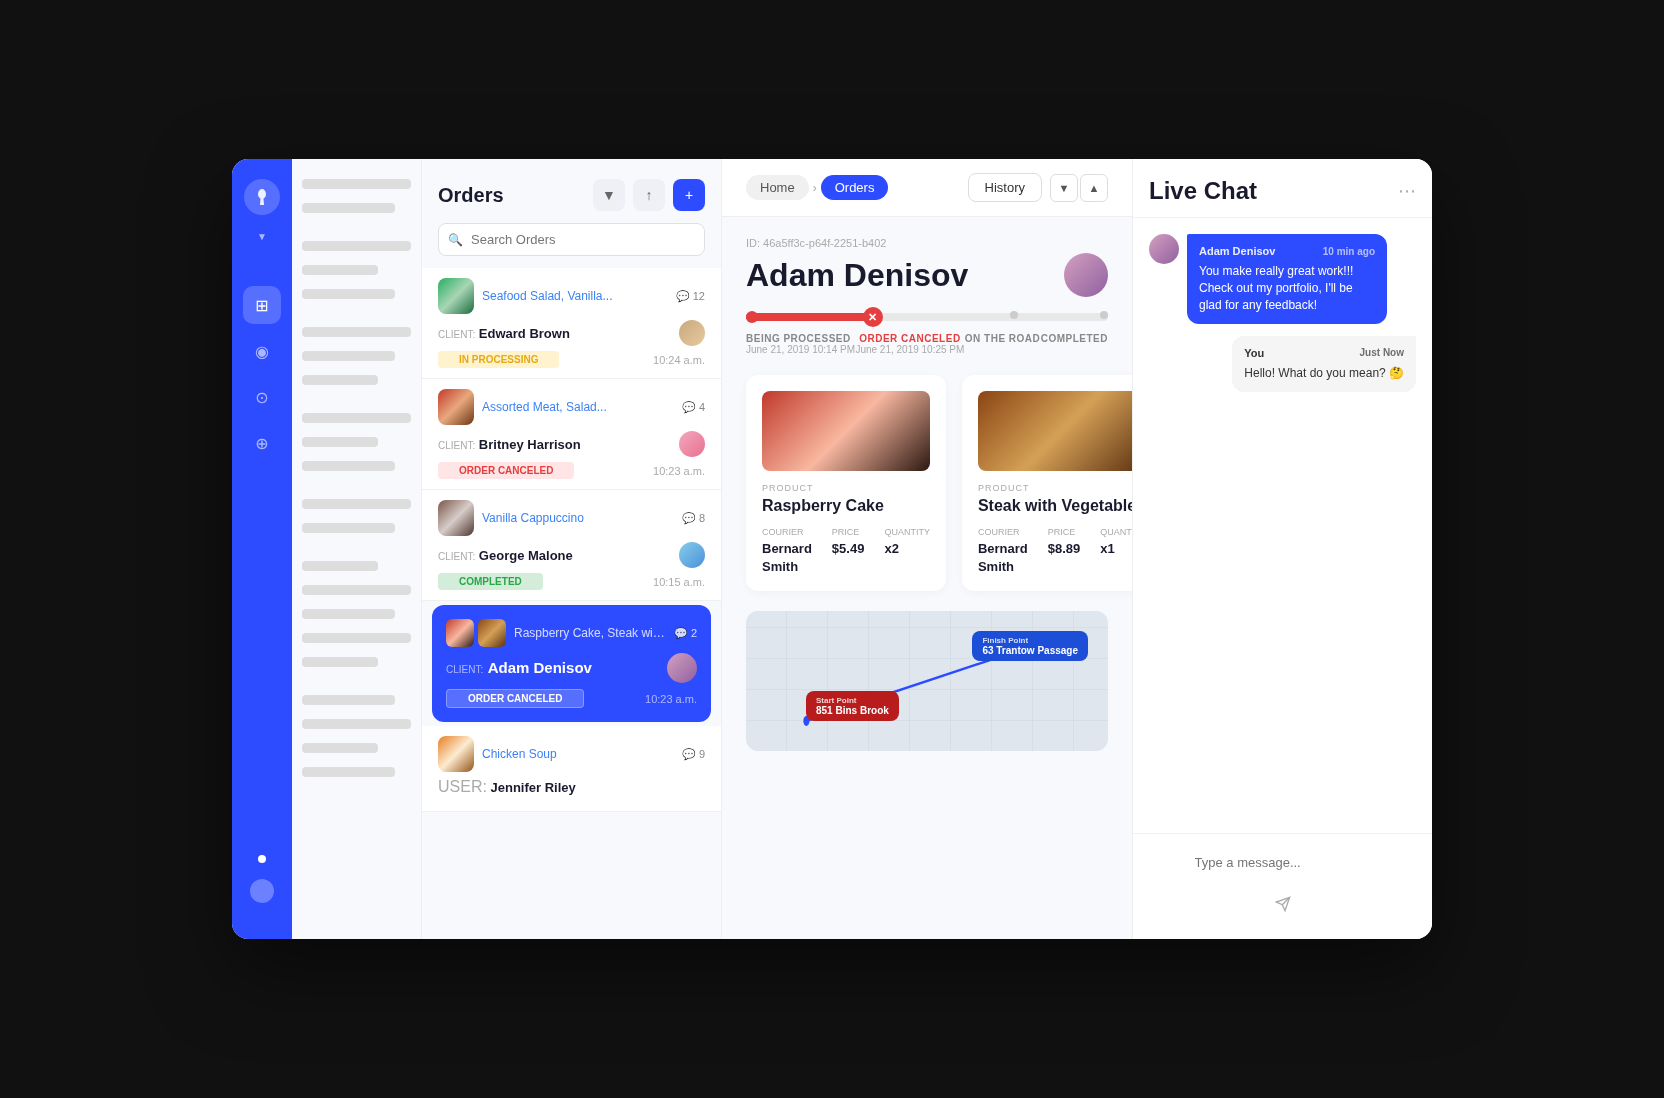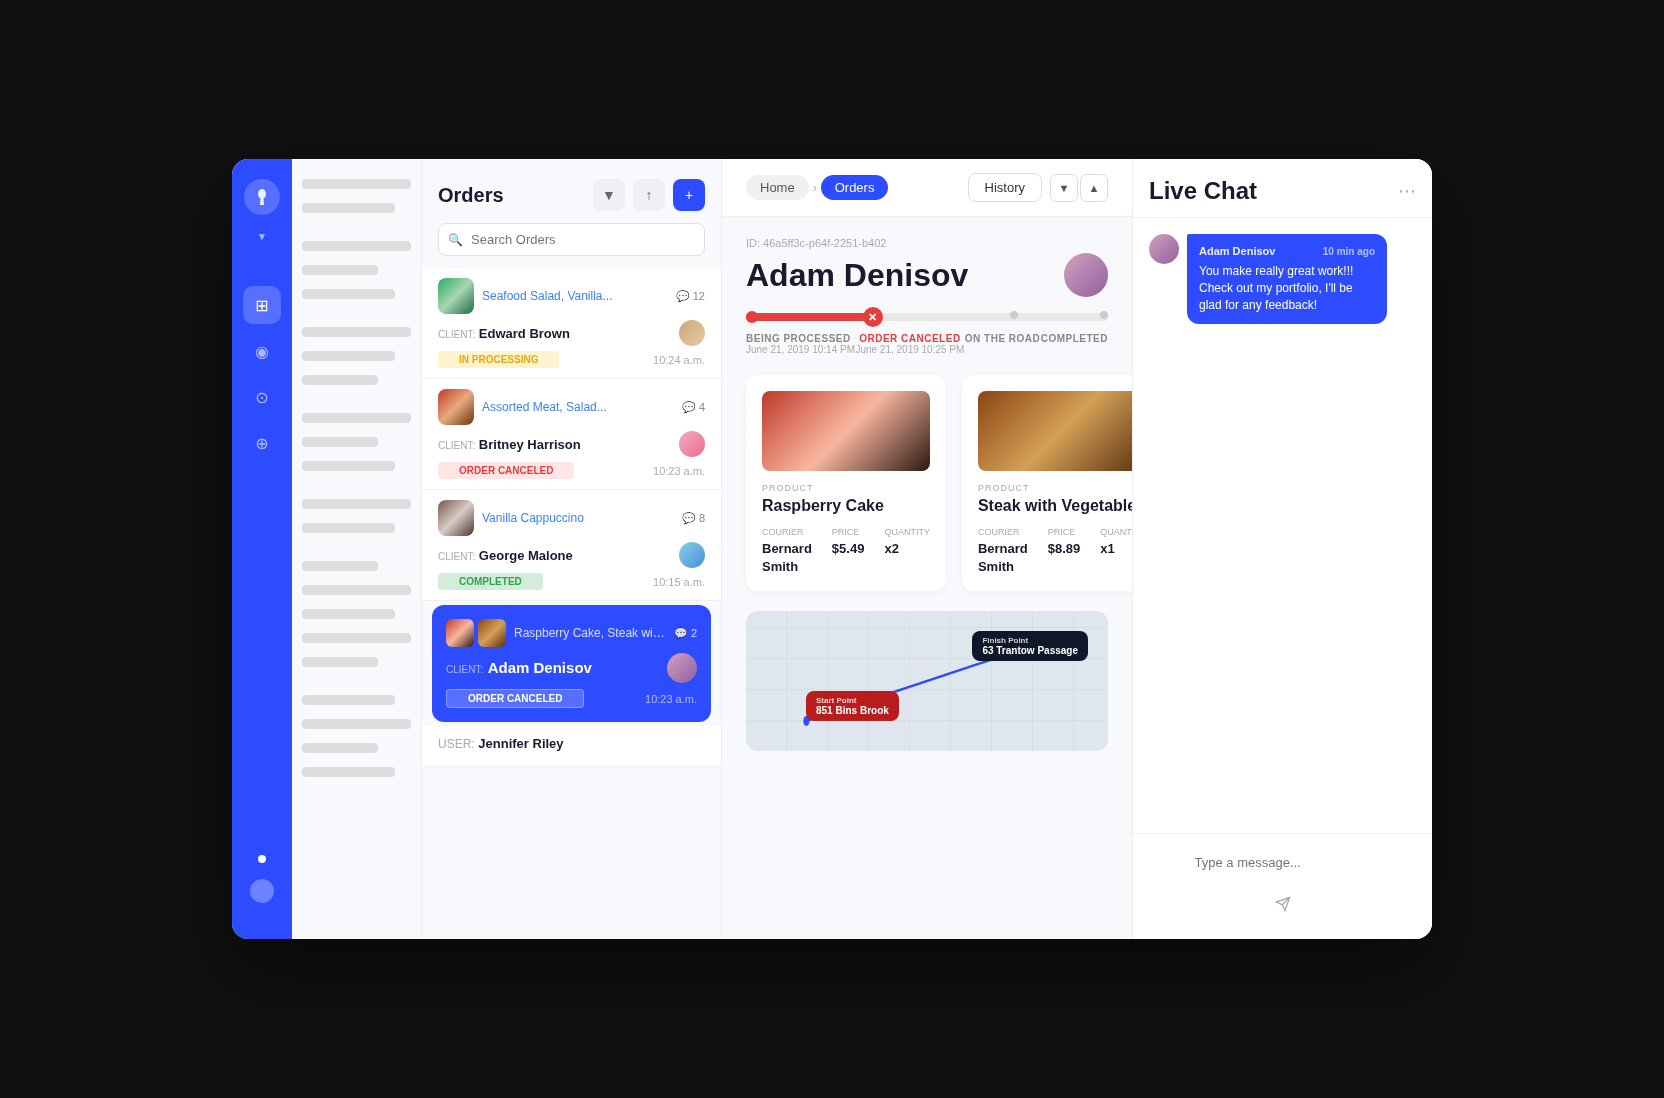--- a/index.html
+++ b/index.html
@@ -476,21 +476,21 @@
         repeating-linear-gradient(90deg, transparent, transparent 40px, rgba(200,210,220,0.4) 40px, rgba(200,210,220,0.4) 41px);
       background-color: #dfe6ed;
     }
     .map-route {
       position: absolute;
       top: 0; left: 0; width: 100%; height: 100%;
       pointer-events: none;
     }
     .map-pin {
       position: absolute;
-      background: #0f172a;
+      background: #1d4ed8;
       color: white;
       font-size: 10px;
       padding: 5px 10px;
       border-radius: 8px;
       font-weight: 600;
       white-space: nowrap;
     }
     .map-pin-label {
       font-size: 8px;
       opacity: 0.8;
@@ -800,23 +800,28 @@
           </span>
           <div class="avatar-sm" style="background:linear-gradient(135deg,#d4a0c0,#9060a0);width:30px;height:30px;"></div>
         </div>
         <div class="order-status-row" style="margin-top:6px;">
           <span class="status-badge order-canceled-white">ORDER CANCELED</span>
           <span class="order-time" style="color:rgba(255,255,255,0.6);">10:23 a.m.</span>
         </div>
       </div>
 
       <div class="order-item">
+        <div class="order-food-row">
+          <div class="food-thumb soup-img"></div>
+          <div class="food-name">Chicken Soup</div>
+          <div class="chat-count">💬 9</div>
+        </div>
         <div class="order-client-row">
           <span class="client-name">
-            <span style="font-weight:400;font-size:12px;color:#aaa;text-transform:uppercase;text-align:center;">USER:</span>
+            <span style="font-weight:400;font-size:16px;color:#aaa;text-transform:uppercase;text-align:center;">USER:</span>
             <span style="font-weight:600;font-size:13px;color:#1a1a2e;"> Jennifer Riley</span>
           </span>
         </div>
       </div>
 
     </div>
   </div>
 
   <div class="main-content">
 
@@ -946,20 +951,29 @@
         <div class="chat-avatar" style="background:linear-gradient(135deg,#d4a0c0,#9060a0);"></div>
         <div class="chat-bubble incoming">
           <div class="chat-sender incoming">
             <span>Adam Denisov</span>
             <span class="chat-time">10 min ago</span>
           </div>
           <span>You make really great work!!! Check out my portfolio, I'll be glad for any feedback!</span>
         </div>
       </div>
 
+      <div class="chat-message outgoing">
+        <div class="chat-bubble outgoing">
+          <div class="chat-sender outgoing">
+            <span>You</span>
+            <span class="chat-time">Just Now</span>
+          </div>
+          <span>Hello! What do you mean? 🤔</span>
+        </div>
+      </div>
 
     </div>
 
     <div class="chat-input-area">
       <input type="text" class="chat-input" placeholder="Type a message..." style="">
       <button class="chat-send-btn">
         <svg width="16" height="16" viewBox="0 0 24 24" fill="none" stroke="#aaa" stroke-width="2">
           <line x1="22" y1="2" x2="11" y2="13"></line>
           <polygon points="22 2 15 22 11 13 2 9 22 2"></polygon>
         </svg>

